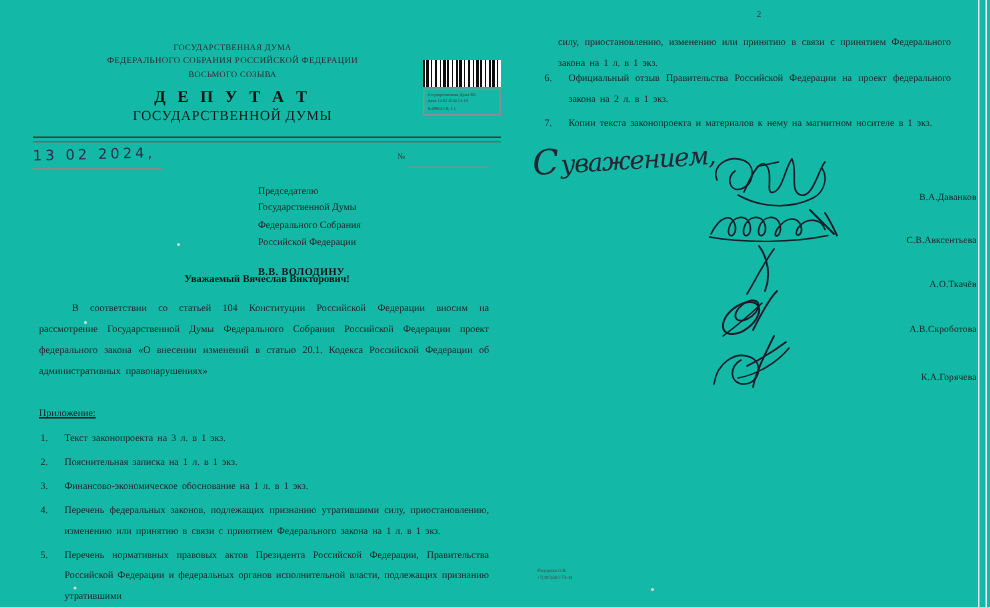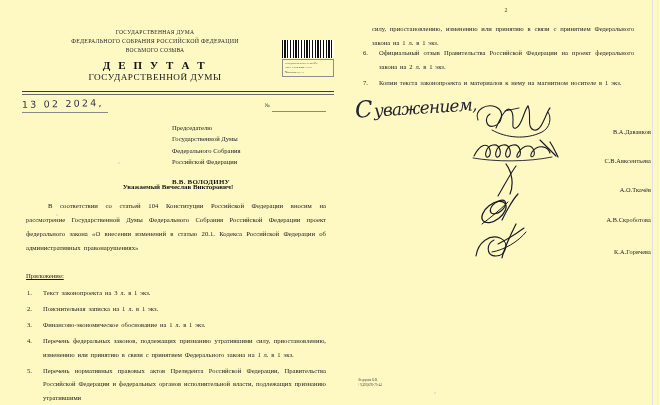--- a/index.html
+++ b/index.html
@@ -19,21 +19,21 @@
   .scan {
     position: absolute;
     inset: 0;
     display: flex;
     background: #ffffff;
   }
 
   
   .page {
     position: relative;
-    background: #fef9c3;
+    background: #14b8a6;
     height: 100%;
     box-sizing: border-box;
   }
   .page-left {
     width: 352px;
     padding: 0;
   }
   .page-right {
     width: 308px;
     padding: 0;

